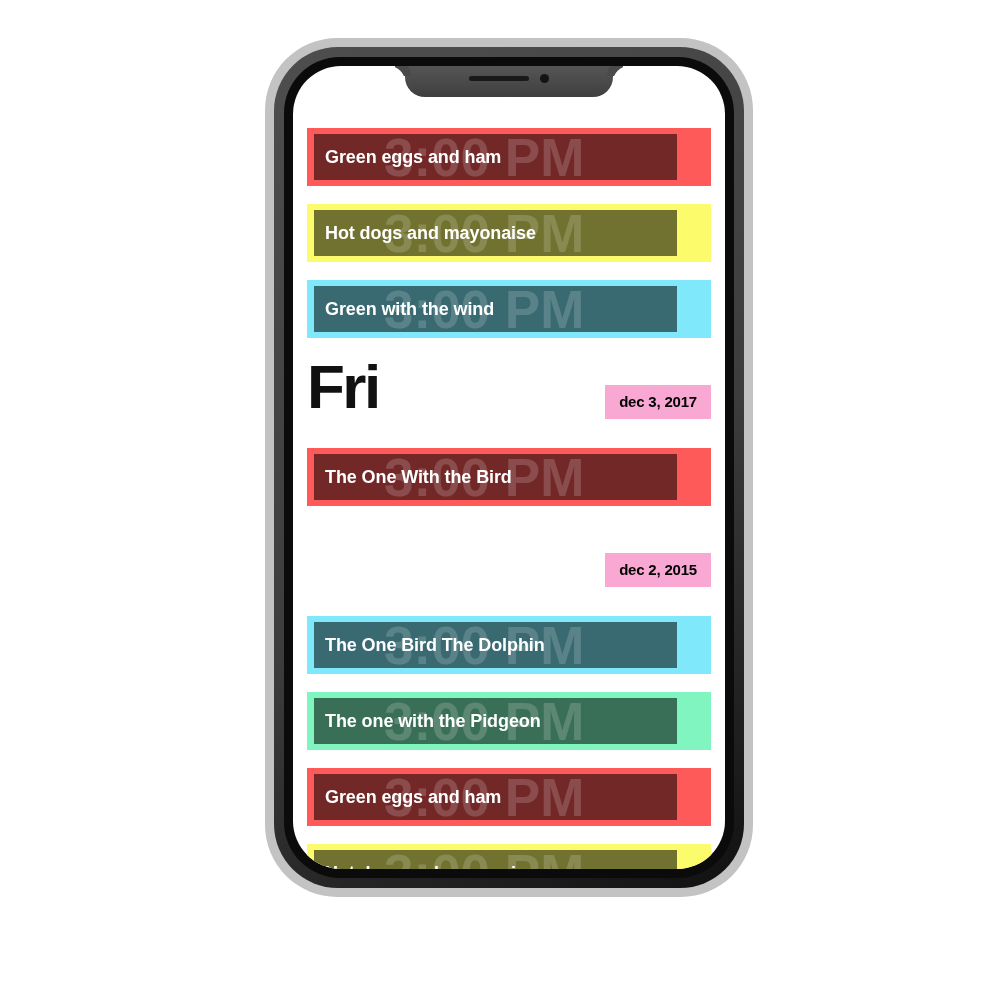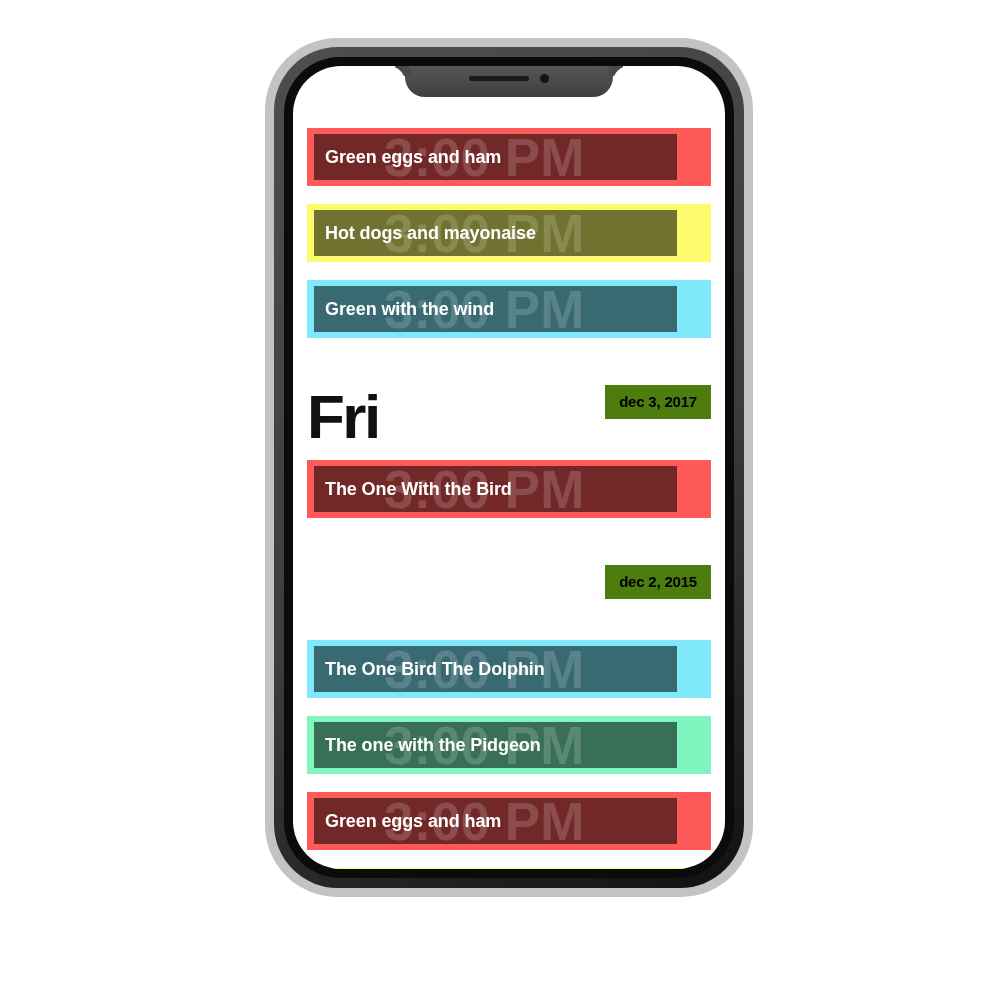--- a/index.html
+++ b/index.html
@@ -178,38 +178,38 @@
     font-weight: bold;
     color: #ffffff;
     white-space: nowrap;
     z-index: 3;
     letter-spacing: -0.1px;
   }
 
   
   .day-header {
     position: relative;
-    margin: 12px 14px;
+    margin: 0 14px;
     height: 92px;
     display: flex;
-    align-items: flex-end;
+    align-items: flex-start;
   }
   .day-name {
     font-size: 62px;
     font-weight: bold;
     color: #111111;
     letter-spacing: -2.5px;
     line-height: 1;
   }
   .day-date {
     position: absolute;
     right: 0;
     top: 50%;
     transform: translateY(-50%);
-    background: #4d7c0f;
+    background: #f9a8d4;
     color: #000000;
     font-size: 15px;
     font-weight: bold;
     padding: 8px 14px 9px 14px;
     letter-spacing: -0.2px;
     white-space: nowrap;
   }
 </style>
 </head>
 <body>

